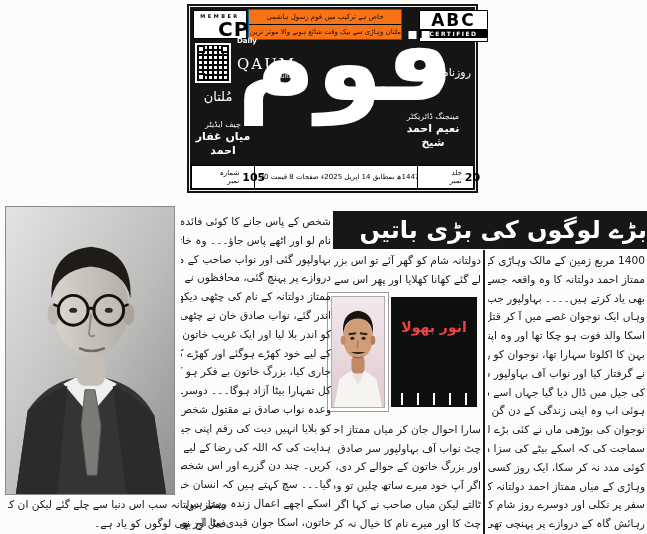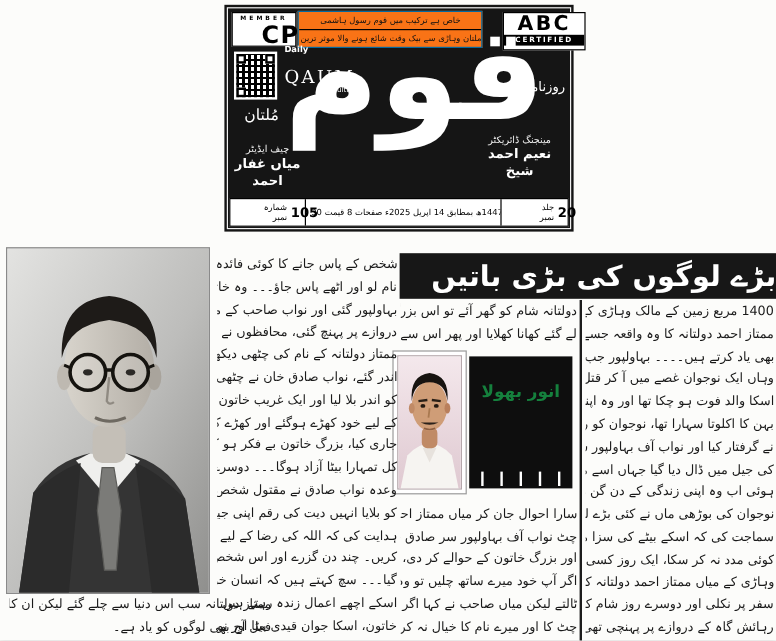--- a/index.html
+++ b/index.html
@@ -51,21 +51,21 @@
   .headline-band{position:absolute;left:333px;top:211px;width:314px;height:38px;background:#171717;
                  color:#fff;direction:rtl;font-size:24px;font-weight:800;line-height:38px;}
   
   .bw-photo{position:absolute;left:5px;top:206px;width:170px;height:289px;border:1px solid #8a8a8a;
             box-sizing:border-box;background:#cfcfcf;}
   .bw-photo svg{display:block;width:100%;height:100%;}
   .inset-frame{position:absolute;left:327px;top:292px;width:62px;height:120px;background:#fff;
                border:1px solid #9a9a9a;box-sizing:border-box;padding:3px;}
   .inset-frame svg{display:block;width:100%;height:100%;border:1px solid #b5a7ab;box-sizing:border-box;}
   .caption-box{position:absolute;left:391px;top:297px;width:86px;height:110px;background:#0e0e0e;}
-  .caption-text{position:absolute;left:0;right:0;top:22px;color:#15803d;font-size:14px;font-weight:800;
+  .caption-text{position:absolute;left:0;right:0;top:22px;color:#ef4444;font-size:14px;font-weight:800;
                 text-align:center;direction:rtl;}
   .ticks{position:absolute;left:10px;right:10px;bottom:2px;height:12px;display:flex;justify-content:space-between;}
   .tick{width:2px;height:12px;background:#fff;}
   
   .col{position:absolute;direction:rtl;color:#1a1a1a;}
   .line{font-size:10.6px;line-height:18.8px;white-space:nowrap;overflow:hidden;text-align:right;}
   .col-left{left:181px;top:212px;width:150px;}
   .col-mid-top{left:334px;top:251px;width:147px;}
   .col-mid-bottom{left:334px;top:420px;width:147px;}
   .col-mid-bottom .line{line-height:18.7px;}

